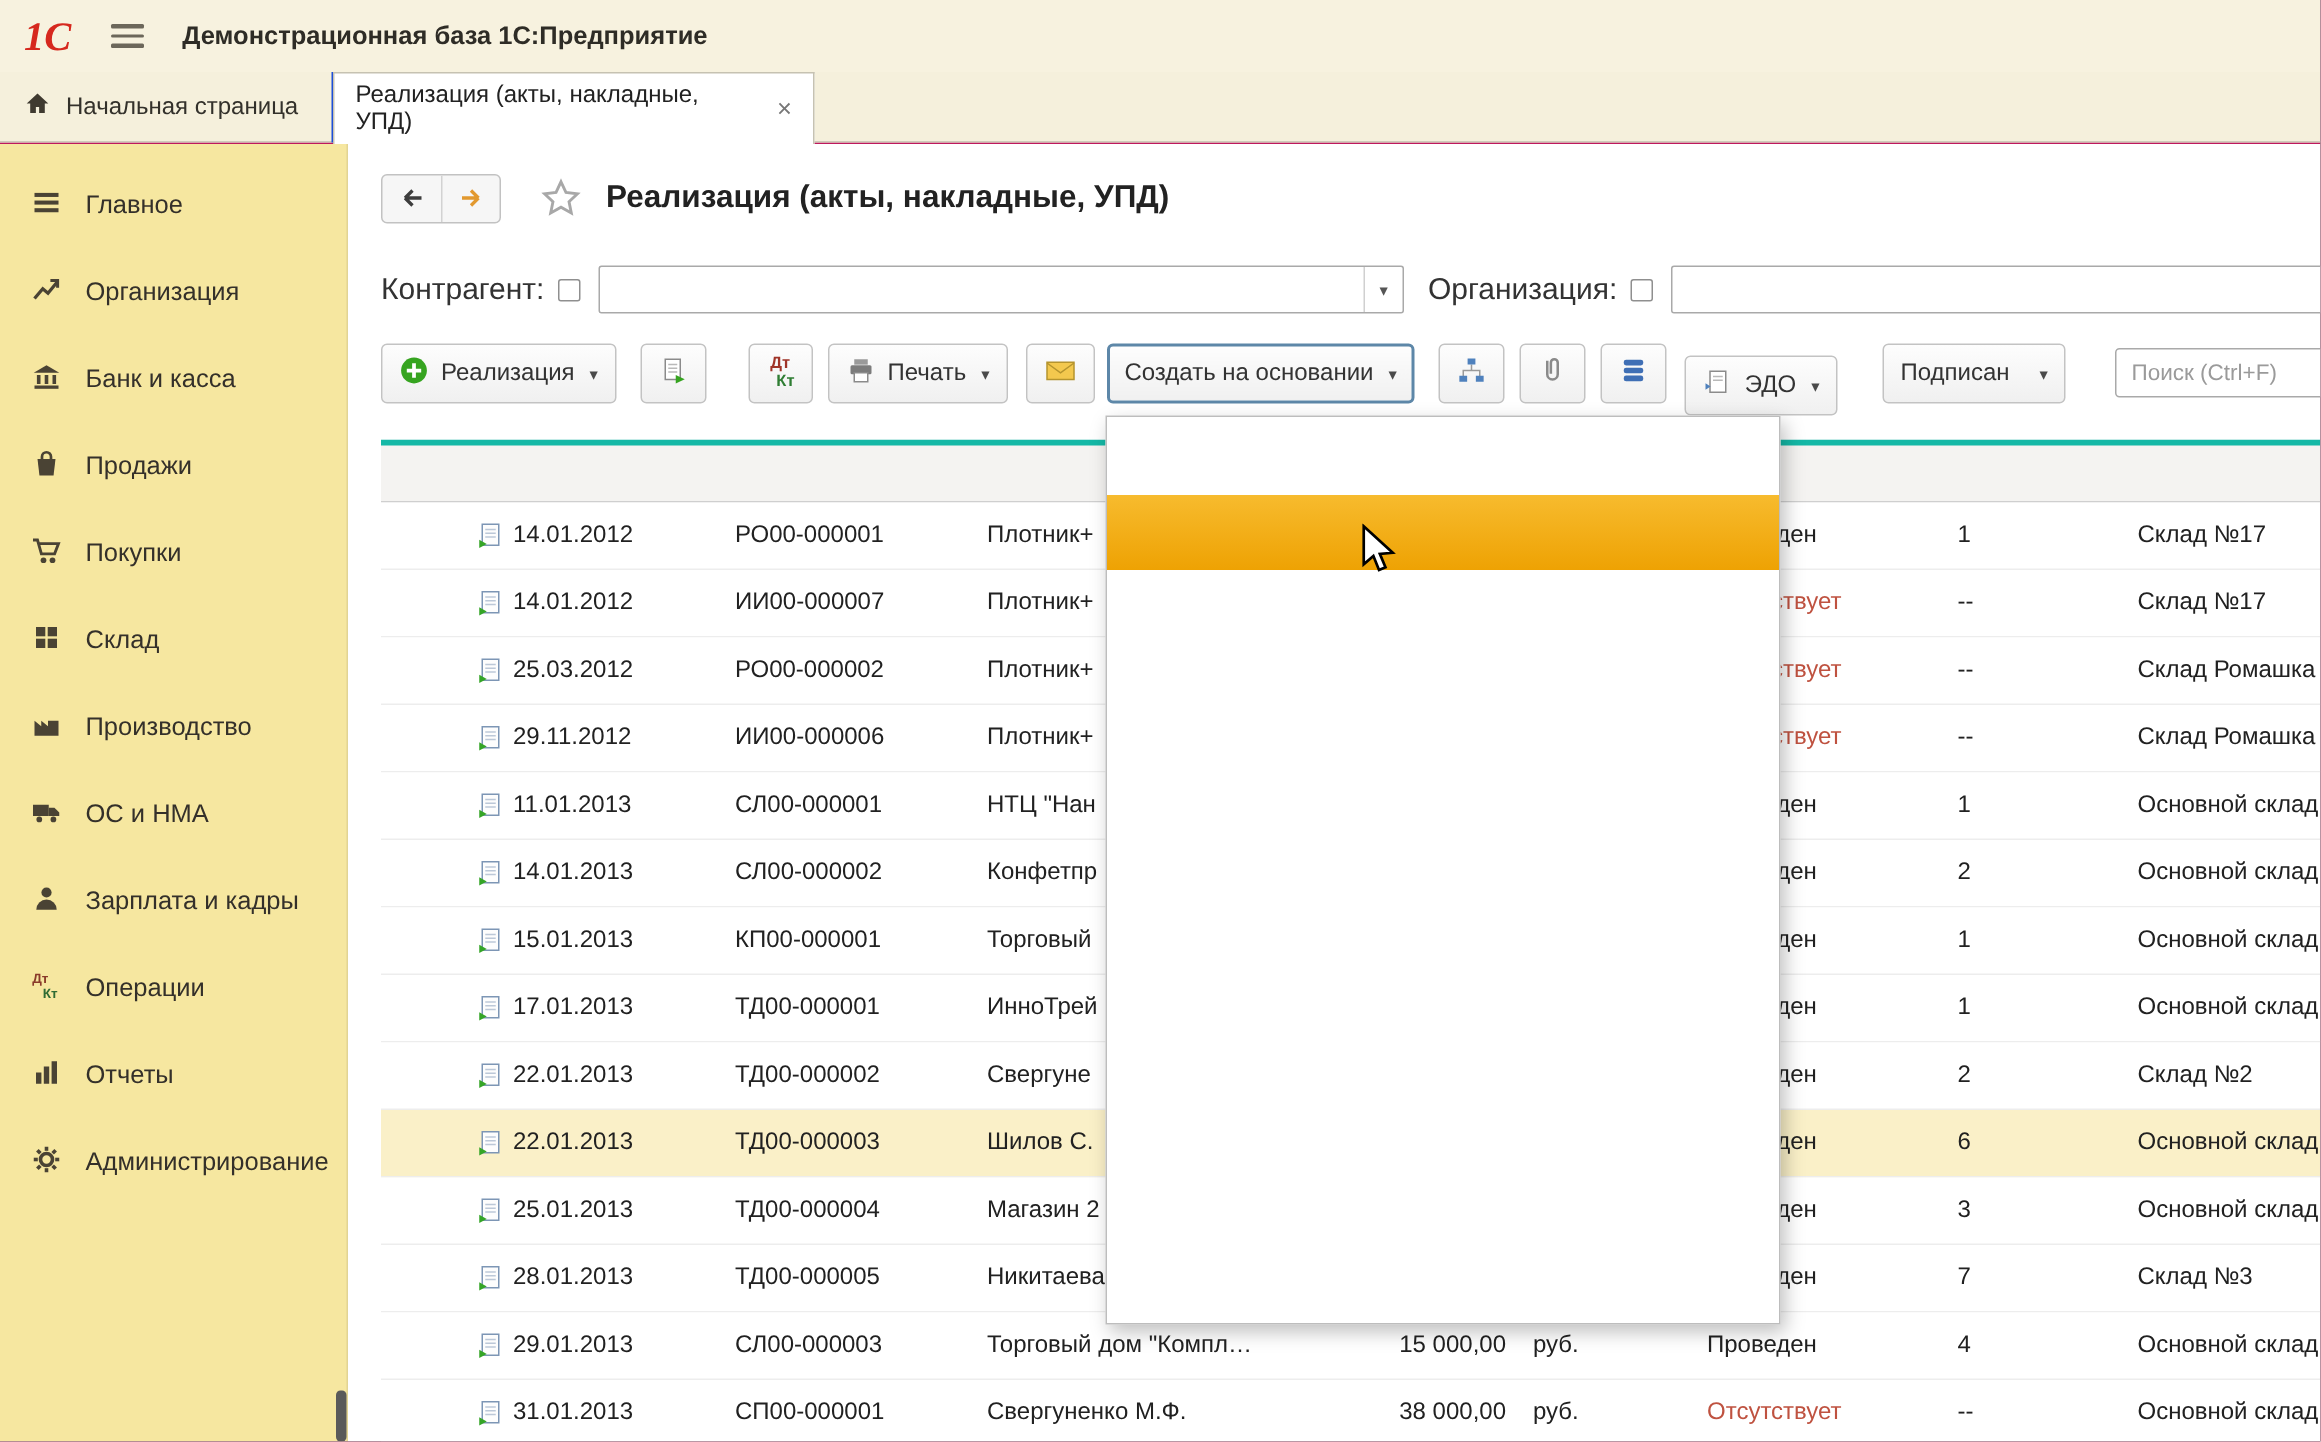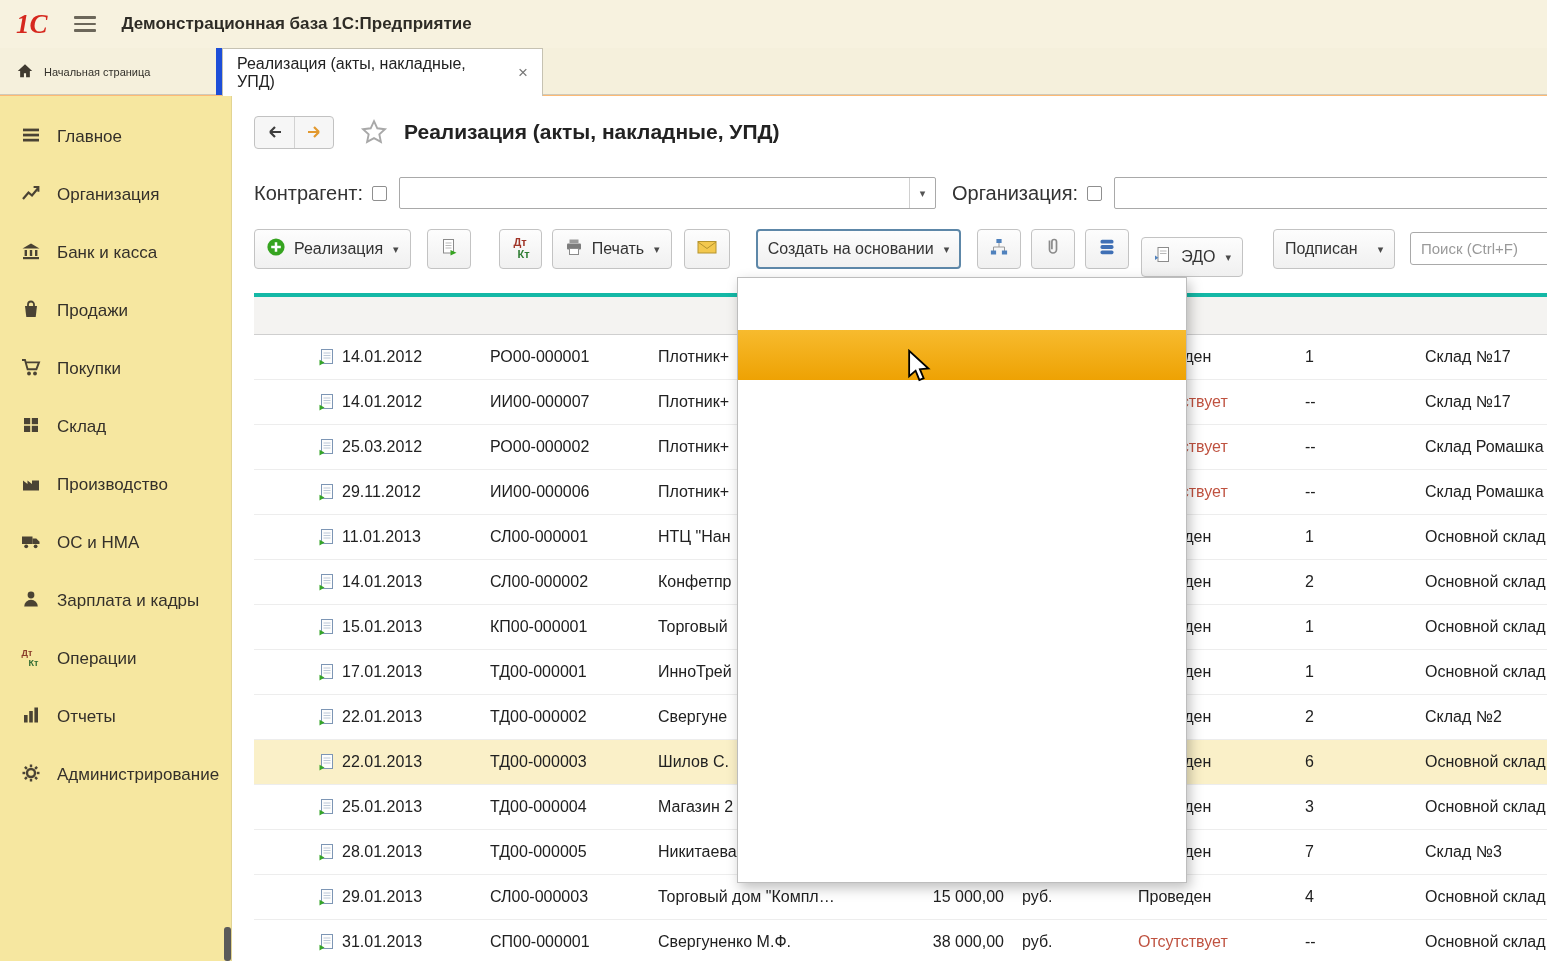--- a/index.html
+++ b/index.html
@@ -1,36 +1,36 @@
 <!DOCTYPE html>
 <html><head>
 <meta charset="utf-8">
 <style>
   * { margin:0; padding:0; box-sizing:border-box; }
   html,body { background:#888; }
   .screen {
     position:relative; width:1547px; height:961px; overflow:hidden;
-    background:#fdba74; font-family:"Liberation Sans", sans-serif; color:#222;
+    background:#be185d; font-family:"Liberation Sans", sans-serif; color:#222;
   }
 
   
   .topbar { position:absolute; left:0; top:0; width:100%; height:48px;
     background:#f7f2df; display:flex; align-items:center; }
   .logo { margin-left:16px; color:#d6281e; font-family:"Liberation Serif",serif;
     font-style:italic; font-weight:bold; font-size:27px; line-height:1; }
   .hamburger { margin-left:26px; width:22px; display:flex; flex-direction:column; gap:4px; cursor:pointer; }
   .hamburger i { display:block; height:2.6px; background:#6c675a; border-radius:1px; }
   .topbar-title { margin-left:26px; font-size:17px; font-weight:bold; color:#2e2c26; }
 
   
   .tabbar { position:absolute; left:0; top:48px; width:100%; height:47px;
     background:#f5f0dc; border-bottom:1px solid #cfcaba; }
   .tab-home { position:absolute; left:0; top:0; width:222px; height:47px;
     display:flex; align-items:center; gap:10px; padding-left:16px;
-    border-right:6px solid #1d4ed8; font-size:11px; color:#33312b; cursor:pointer; }
+    border-right:1px solid #1d4ed8; font-size:16px; color:#33312b; cursor:pointer; }
   .tab-active { position:absolute; left:222px; top:0; width:321px; height:48px; z-index:2;
     background:#fff; border:1px solid #c6c2b2; border-bottom:none;
     display:flex; align-items:center; gap:12px; padding:0 14px; font-size:16px; color:#222; cursor:pointer; }
   .tab-close { color:#777; font-size:17px; margin-left:auto; cursor:pointer; }
 
   
   .sidebar { position:absolute; left:0; top:96px; width:232px; bottom:0;
     background:#f6e7a0; border-right:1px solid rgba(0,0,0,0.08); padding-top:12px; }
   .side-item { height:58px; display:flex; align-items:center; gap:15px;
     padding-left:20px; font-size:17px; color:#34302a; cursor:pointer; white-space:nowrap; }
@@ -311,21 +311,21 @@
             </svg></span>
         <span>Печать</span>
         <span class="caret">▾</span>
       </button>
       <button class="btn" style="margin-left:12px;">
         <span><svg width="22" height="20" viewBox="0 0 22 20">
               <rect x="2" y="4.5" width="18" height="11.5" fill="#f3c84e" stroke="#b5942e"></rect>
               <path d="M2 5 l9 6.5 9-6.5" stroke="#b5942e" fill="none"></path>
             </svg></span>
       </button>
-      <button class="btn focused" style="margin-left:26px;">
+      <button class="btn focused" style="margin-left:8px;">
         <span>Создать на основании</span>
         <span class="caret">▾</span>
       </button>
       <button class="btn" style="margin-left:16px;">
         <span><svg width="20" height="20" viewBox="0 0 20 20">
               <path d="M10 6 v4 M4.5 14 v-4 h11 v4" stroke="#9a9a9a" fill="none"></path>
               <g fill="#4f81bd">
                 <rect x="7.4" y="2" width="5.2" height="4"></rect>
                 <rect x="1.9" y="13.5" width="5.2" height="4"></rect>
                 <rect x="12.9" y="13.5" width="5.2" height="4"></rect>

